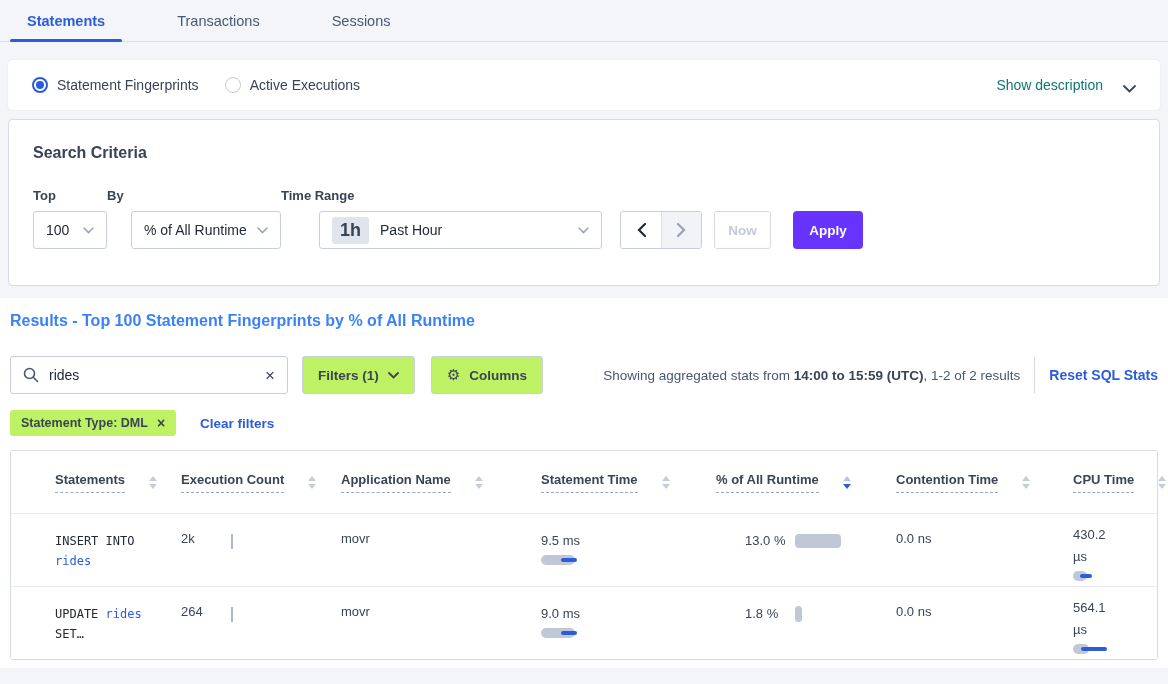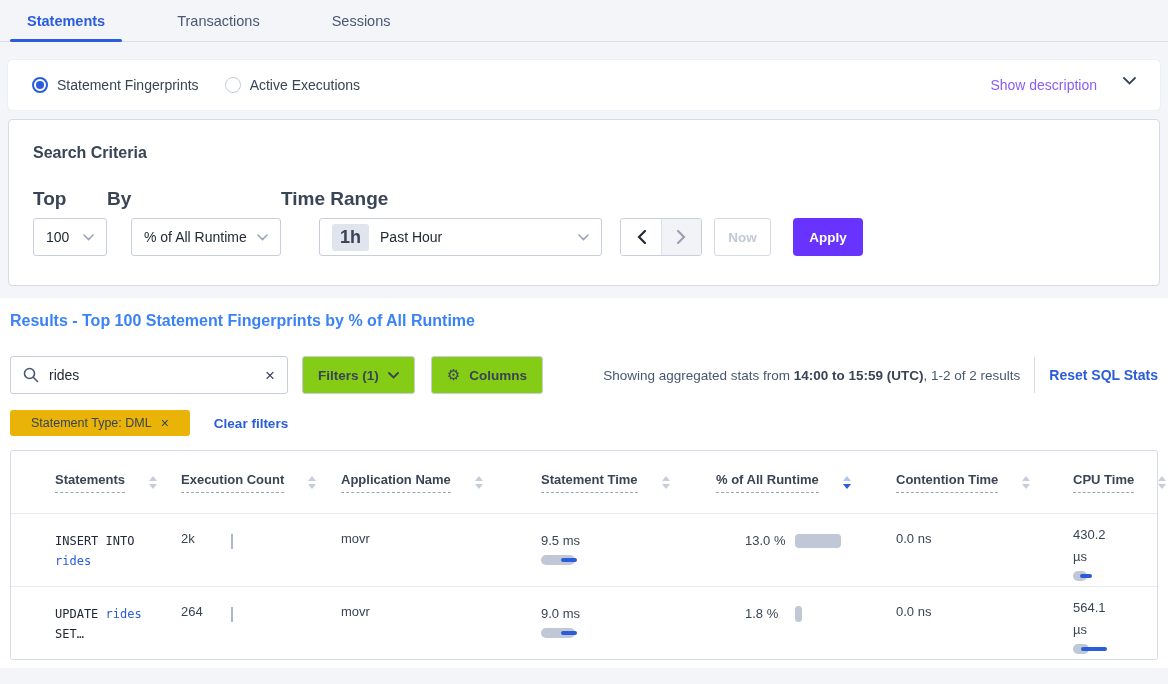--- a/index.html
+++ b/index.html
@@ -21,56 +21,56 @@
 
   
   .card { background:#fff; margin:0 8px; border-radius:4px; }
   .radio-card { margin-top:18px; height:50px; display:flex; align-items:center; padding:0 24px; box-shadow:0 0 1px rgba(67,90,111,.3); }
   .radio-opt { display:flex; align-items:center; margin-right:26px; cursor:pointer; }
   .radio { width:16px; height:16px; border-radius:50%; margin-right:9px; position:relative; background:#fff; }
   .radio.checked { border:2px solid #2a5cdb; }
   .radio.checked::after { content:""; position:absolute; left:2px; top:2px; width:8px; height:8px; border-radius:50%; background:#2a5cdb; }
   .radio.unchecked { border:1.5px solid #c4cbd8; }
   .radio-label { font-size:14px; color:#394455; }
-  .show-desc { display:flex; align-items:flex-start; gap:26px; font-size:14px; color:#8b5cf6; cursor:pointer; }
+  .show-desc { display:flex; align-items:flex-end; gap:20px; font-size:14px; color:#0f766e; cursor:pointer; }
 
   .criteria-card { margin-top:9px; border:1px solid #d6dbe7; padding:24px 24px 28px 24px; height:167px; }
   .crit-title { font-size:16px; font-weight:bold; color:#394455; }
   .crit-row { display:flex; align-items:flex-end; margin-top:26px; }
   .field { display:flex; flex-direction:column; }
-  .field > label { font-size:19px; font-weight:bold; color:#394455; margin-bottom:8px; }
+  .field > label { font-size:13px; font-weight:bold; color:#394455; margin-bottom:8px; }
   .select { height:38px; border:1px solid #c8cedd; border-radius:3px; background:#fff; display:flex; align-items:center; padding:0 12px; font-size:14px; color:#242a35; cursor:pointer; }
   .select .chev { margin-left:auto; }
   .w-top { width:74px; }
   .w-by { width:150px; margin-left:24px; }
   .w-tr { width:283px; margin-left:38px; }
   .tr-badge { background:#e0e4ec; border-radius:3px; padding:3px 8px; font-size:18px; font-weight:bold; color:#394455; margin-right:11px; }
   .arrow-group { display:flex; margin-left:18px; border:1px solid #c8cedd; border-radius:3px; overflow:hidden; height:38px; }
   .arrow-btn { width:40px; height:36px; background:#fff; border:none; display:flex; align-items:center; justify-content:center; cursor:pointer; }
   .arrow-btn.disabled { background:#f1f3f7; border-left:1px solid #dde1ea; cursor:default; }
   .now-btn { margin-left:12px; width:57px; height:38px; background:#fff; border:1px solid #d5dae6; border-radius:3px; font-size:13.5px; font-weight:bold; color:#c3c9d6; font-family:inherit; }
   .apply-btn { margin-left:22px; width:70px; height:38px; background:#6933ff; border:none; border-radius:4px; font-size:13.5px; font-weight:bold; color:#fff; font-family:inherit; cursor:pointer; }
 
   
   .results { background:#fff; margin-top:12px; padding:14px 10px 8px 10px; }
   .results-heading { font-size:16px; font-weight:bold; color:#3b82f6; }
   .controls { display:flex; align-items:center; margin-top:26px; height:38px; }
   .searchbox { width:278px; height:38px; border:1px solid #c8cedd; border-radius:3px; display:flex; align-items:center; padding:0 12px; background:#fff; }
   .searchbox input { border:none; outline:none; flex:1; font-size:14px; color:#242a35; font-family:inherit; margin-left:10px; min-width:0; }
   .clear-x { color:#394455; font-size:17px; cursor:pointer; line-height:1; }
-  .ctl-btn { height:38px; background:#84cc16; border:1px solid #c8cedd; border-radius:3px; display:flex; align-items:center; gap:9px; padding:0 15px; font-size:13.5px; font-weight:bold; color:#394455; font-family:inherit; cursor:pointer; }
+  .ctl-btn { height:38px; background:#bef264; border:1px solid #c8cedd; border-radius:3px; display:flex; align-items:center; gap:9px; padding:0 15px; font-size:13.5px; font-weight:bold; color:#394455; font-family:inherit; cursor:pointer; }
   .filters-btn { margin-left:14px; }
   .columns-btn { margin-left:16px; }
   .gear { font-size:15px; font-weight:normal; }
   .stats { font-size:13.5px; color:#475872; white-space:nowrap; }
   .stats b { color:#394455; }
   .vdiv { width:1px; height:36px; background:#d6dbe7; margin:0 14px; }
   .link { color:#2a5cdb; font-size:14px; font-weight:bold; text-decoration:none; cursor:pointer; white-space:nowrap; }
   .chiprow { display:flex; align-items:center; margin-top:16px; }
-  .chip { background:#eab308; border-radius:3px; padding:6px 21px; font-size:12.5px; font-weight:normal; color:#394455; display:flex; align-items:center; gap:9px; }
+  .chip { background:#bef264; border-radius:3px; padding:6px 11px; font-size:12.5px; font-weight:bold; color:#394455; display:flex; align-items:center; gap:9px; }
   .chip .clear-x { font-size:14px; }
   .clear-filters { margin-left:24px; font-size:13.5px; }
 
   
   .table-card { margin-top:14px; border:1px solid #d6dbe7; border-radius:3px; background:#fff; }
   .thead, .trow { display:grid; grid-template-columns:126px 160px 200px 175px 180px 177px 1fr; padding-left:44px; }
   .thead { height:62px; align-items:center; }
   .th { display:flex; align-items:center; }
   .th-label { font-size:13px; font-weight:bold; color:#394455; border-bottom:1px dashed #9aa5b8; padding-bottom:5px; white-space:nowrap; }
   .sorter { display:inline-flex; flex-direction:column; gap:3px; margin-left:24px; cursor:pointer; }

